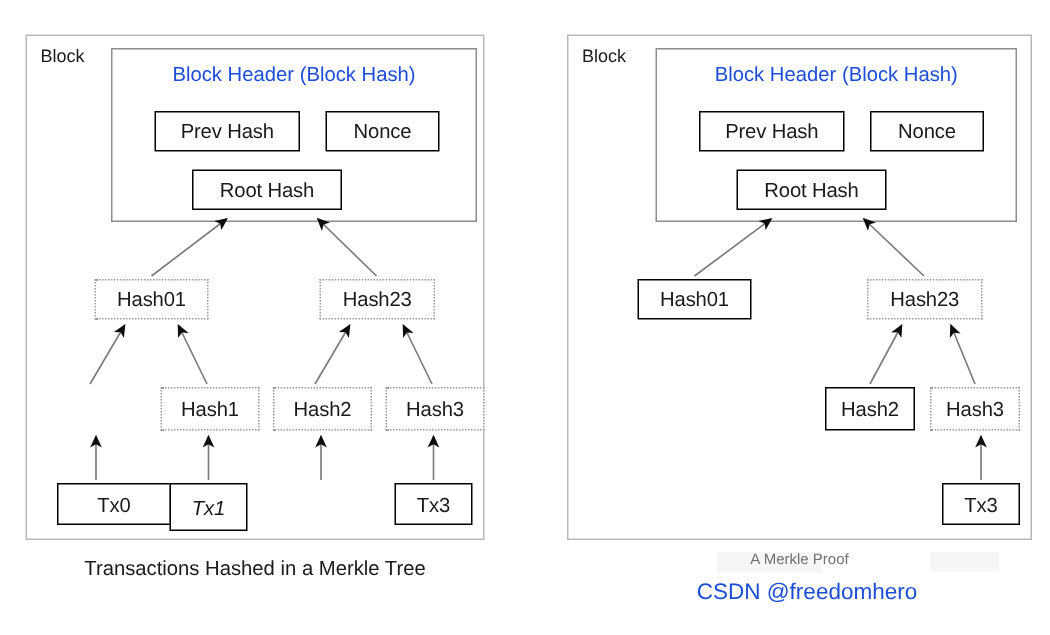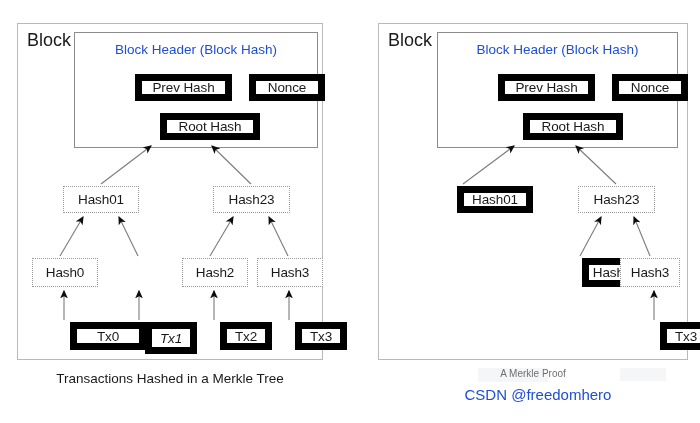--- a/index.html
+++ b/index.html
@@ -24,21 +24,21 @@
     pointer-events: none;
   }
   .panel {
     position: absolute;
     border: 1px solid #b9b9b9;
     background: #ffffff;
     box-sizing: border-box;
   }
   .panel-label {
     position: absolute;
-    font-size: 18px;
+    font-size: 12px;
     color: #1a1a1a;
     white-space: nowrap;
   }
   .hdr-box {
     position: absolute;
     border: 1px solid #8c8c8c;
     background: #ffffff;
     box-sizing: border-box;
   }
   .hdr-title {
@@ -54,22 +54,21 @@
     background: #ffffff;
     display: flex;
     align-items: center;
     justify-content: center;
     font-size: 13.5px;
     color: #1a1a1a;
     white-space: nowrap;
     letter-spacing: -0.1px;
   }
   .node.solid {
-    border: 7px solid #000000;
-    margin-left: 32px;
+    border: 1px solid #000000;
   }
   .node.dotted {
     border: 1px dotted #9a9a9a;
   }
   .caption {
     position: absolute;
     font-size: 13.5px;
     color: #1a1a1a;
     white-space: nowrap;
     text-align: center;
@@ -107,32 +106,31 @@
   <div class="node solid" style="left:103px; top:74px; width:97px; height:27px;">Prev Hash</div>
 
   <div class="node solid" style="left:217px; top:74px; width:76px; height:27px;">Nonce</div>
 
   <div class="node solid" style="left:128px; top:113px; width:100px; height:27px;">Root Hash</div>
 
   <div class="node dotted" style="left:63px; top:186px; width:76px; height:27px;">Hash01</div>
 
   <div class="node dotted" style="left:213px; top:186px; width:77px; height:27px;">Hash23</div>
 
-  <div class="node dotted" style="left:32px; top:258px; width:66px; height:29px;">Hash0</div>
-
+
+  <div class="node dotted" style="left:107px; top:258px; width:66px; height:29px;">Hash1</div>
 
   <div class="node dotted" style="left:182px; top:258px; width:66px; height:29px;">Hash2</div>
 
   <div class="node dotted" style="left:257px; top:258px; width:66px; height:29px;">Hash3</div>
 
   <div class="node solid" style="left:38px; top:322px; width:76px; height:28px;">Tx0</div>
 
   <div class="node solid" style="left:113px; top:322px; width:52px; height:32px;font-style:italic;">Tx1</div>
 
-  <div class="node solid" style="left:188px; top:322px; width:52px; height:28px;">Tx2</div>
 
   <div class="node solid" style="left:263px; top:322px; width:52px; height:28px;">Tx3</div>
 
   <div class="caption" style="left:17px; top:371px; width:306px;">Transactions Hashed in a Merkle Tree</div>
 
   <div class="panel" style="left:378px; top:23px; width:310px; height:337px;"></div>
 
   <div class="panel-label" style="left:388px; top:30px;">Block</div>
 
   <div class="hdr-box" style="left:437px; top:32px; width:241px; height:116px;"></div>

